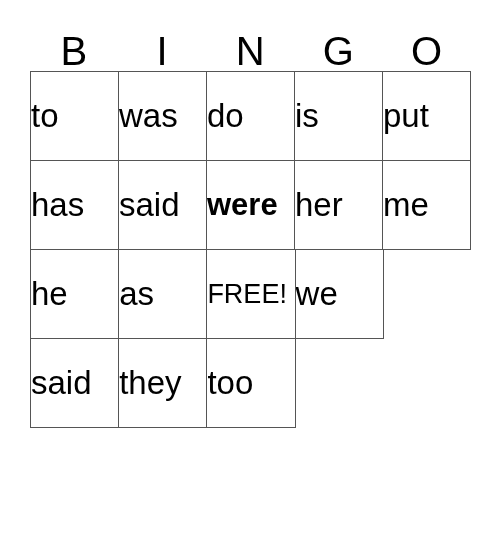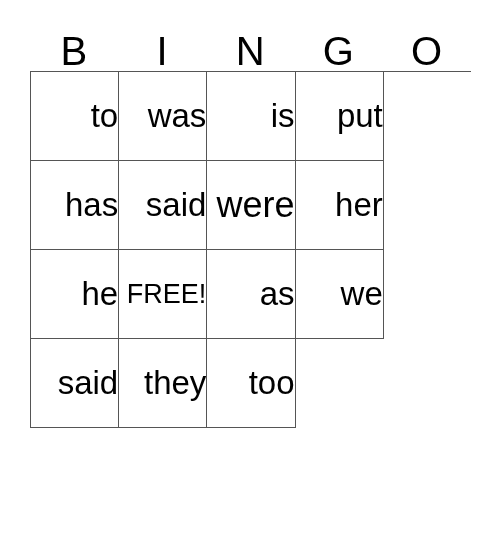--- a/index.html
+++ b/index.html
@@ -56,37 +56,38 @@
     width: 100%;
   }
   .cell {
     width: 88.2px;
     height: 89px;
     box-sizing: border-box;
     border-right: 1px solid #555555;
     border-bottom: 1px solid #555555;
     display: flex;
     align-items: center;
-    justify-content: flex-end;
+    justify-content: flex-start;
     background: #ffffff;
     overflow: hidden;
   }
   .cell-text {
     font-size: 33px;
     line-height: 36px;
     color: #000000;
     white-space: nowrap;
     text-align: center;
   }
   .cell.free .cell-text {
     font-size: 27px;
     line-height: 30px;
   }
   .cell.wide .cell-text {
-    font-size: 36px;
+    font-size: 31px;
+    font-weight: bold;
   }
 </style>
 </head>
 <body>
 
 <div id="card">
 
   <div id="header-row">
     <div class="header-cell">
       <span class="header-letter">B</span>
@@ -108,51 +109,57 @@
   <div id="grid">
 
     <div class="grid-row">
       <div class="cell">
         <span class="cell-text">to</span>
       </div>
       <div class="cell">
         <span class="cell-text">was</span>
       </div>
       <div class="cell">
+        <span class="cell-text">do</span>
+      </div>
+      <div class="cell">
         <span class="cell-text">is</span>
       </div>
       <div class="cell">
         <span class="cell-text">put</span>
       </div>
     </div>
 
     <div class="grid-row">
       <div class="cell">
         <span class="cell-text">has</span>
       </div>
       <div class="cell">
         <span class="cell-text">said</span>
       </div>
       <div class="cell wide">
         <span class="cell-text">were</span>
       </div>
       <div class="cell">
         <span class="cell-text">her</span>
       </div>
+      <div class="cell">
+        <span class="cell-text">me</span>
+      </div>
     </div>
 
     <div class="grid-row">
       <div class="cell">
         <span class="cell-text">he</span>
       </div>
+      <div class="cell">
+        <span class="cell-text">as</span>
+      </div>
       <div class="cell free">
         <span class="cell-text">FREE!</span>
-      </div>
-      <div class="cell">
-        <span class="cell-text">as</span>
       </div>
       <div class="cell">
         <span class="cell-text">we</span>
       </div>
     </div>
 
     <div class="grid-row">
       <div class="cell">
         <span class="cell-text">said</span>
       </div>

